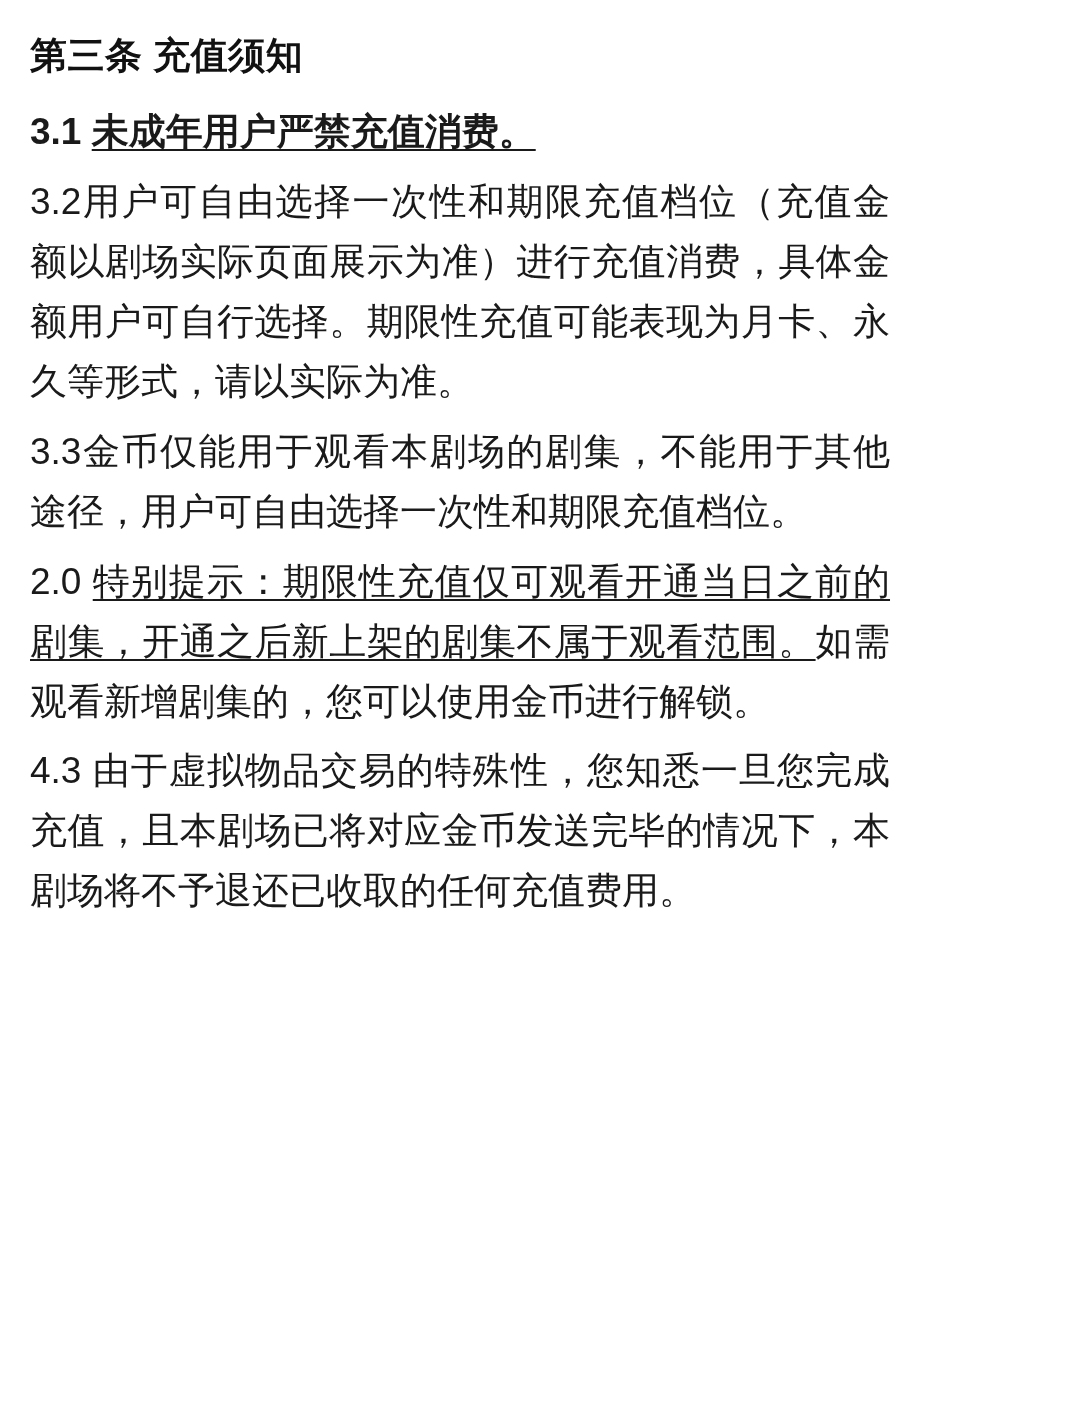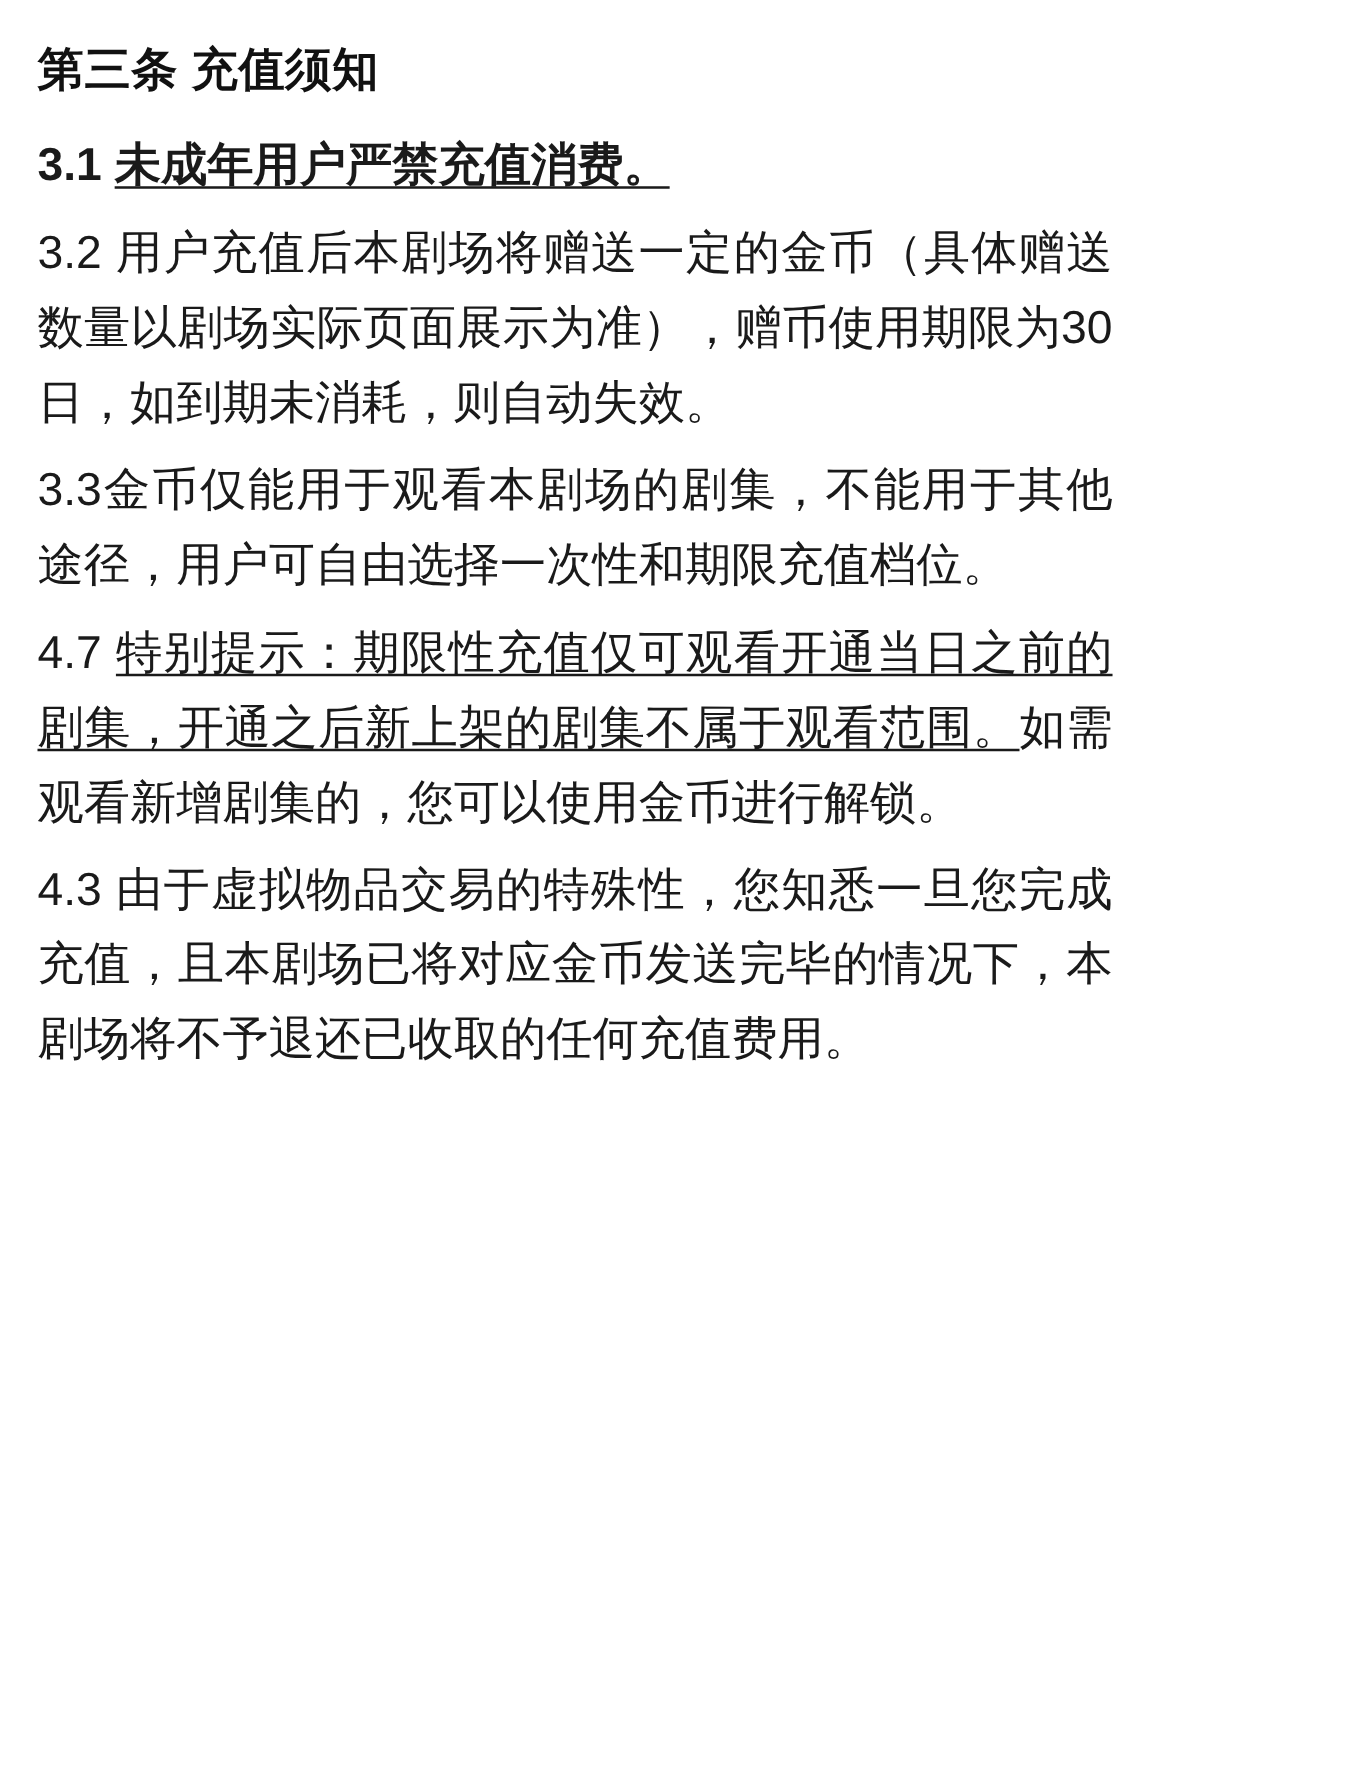--- a/index.html
+++ b/index.html
@@ -53,30 +53,30 @@
 <body>
 
 <div class="page">
 
   <h1 class="section-title">第三条 充值须知</h1>
 
   <p class="clause bold">
     <span class="num">3.1 </span><span class="u">未成年用户严禁充值消费。</span>
   </p>
 
+  <p class="clause">
+    <span class="num">3.2</span><span>用户可自由选择一次性和期限充值档位（充值金额以剧场实际页面展示为准）进行充值消费，具体金额用户可自行选择。期限性充值可能表现为月卡、永久等形式，请以实际为准。</span>
+  </p>
 
-  <p class="clause">
-    <span class="num">3.2 </span><span>用户充值后本剧场将赠送一定的金币（具体赠送数量以剧场实际页面展示为准），赠币使用期限为30日，如到期未消耗，则自动失效。</span>
-  </p>
 
   <p class="clause">
     <span class="num">3.3</span><span>金币仅能用于观看本剧场的剧集，不能用于其他途径，用户可自由选择一次性和期限充值档位。</span>
   </p>
 
   <p class="clause">
-    <span class="num">4.7 </span><span class="u">特别提示：期限性充值仅可观看开通当日之前的剧集，开通之后新上架的剧集不属于观看范围。</span><span>如需观看新增剧集的，您可以使用金币进行解锁。</span>
+    <span class="num">2.0 </span><span class="u">特别提示：期限性充值仅可观看开通当日之前的剧集，开通之后新上架的剧集不属于观看范围。</span><span>如需观看新增剧集的，您可以使用金币进行解锁。</span>
   </p>
 
   <p class="clause">
     <span class="num">4.3 </span><span>由于虚拟物品交易的特殊性，您知悉一旦您完成充值，且本剧场已将对应金币发送完毕的情况下，本剧场将不予退还已收取的任何充值费用。</span>
   </p>
 
 </div>
 
 </body></html>

